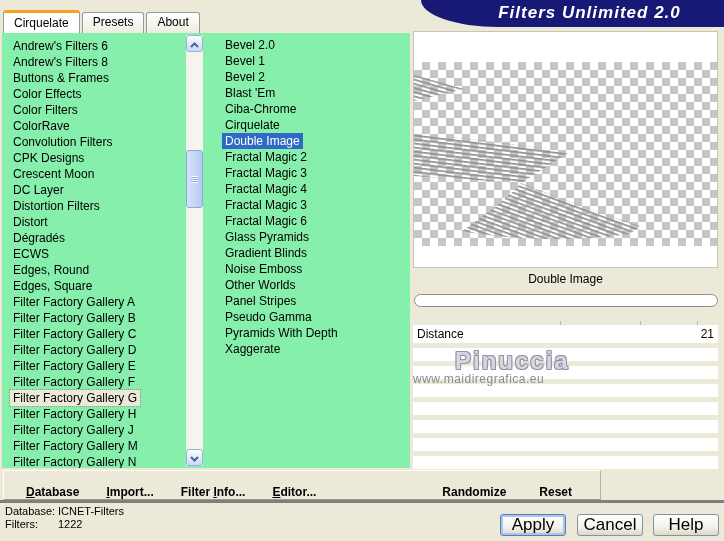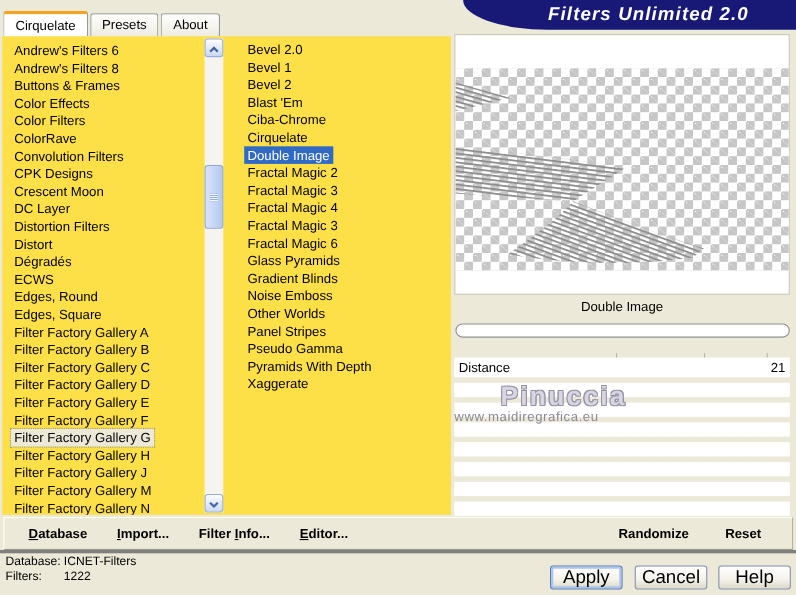--- a/index.html
+++ b/index.html
@@ -30,21 +30,21 @@
     background:linear-gradient(#fefefe,#eeece0);
     border:1px solid #919b9c; border-bottom:none;
     border-radius:3px 3px 0 0; cursor:default; white-space:nowrap;
   }
   .tab.active {
     height:23px; line-height:20px; background:#fff;
     border-top:3px solid #f7a21f;
   }
 
   
-  .content { position:absolute; left:2px; top:33px; width:408px; height:435px; background:#fde047; overflow:hidden; }
+  .content { position:absolute; left:2px; top:33px; width:408px; height:435px; background:#86efac; overflow:hidden; }
 
   .list { position:absolute; white-space:nowrap; }
   .list .row { height:16px; line-height:16px; padding-left:8px; cursor:default; }
   .list .lbl { display:inline-block; padding:0 3px; }
   .cat-list { left:0; top:5px; width:184px; }
   .cat-list .selected .lbl { background:#ece9d8; outline:1px dotted #9a9a9a; }
   .filter-list { left:212px; top:4px; width:196px; }
   .filter-list .selected .lbl { background:#316ac5; color:#fff; }
 
   
@@ -90,25 +90,25 @@
   .watermark { position:absolute; left:413px; top:347px; width:305px; pointer-events:none; z-index:5; }
   .wm1 {
     margin-left:42px; font-size:24px; font-weight:bold; letter-spacing:2px;
     color:#d9d6e4;
     text-shadow:-1px -1px 0 #9793a6,1px -1px 0 #9793a6,-1px 1px 0 #9793a6,1px 1px 0 #9793a6;
   }
   .wm2 { font-size:12px; color:#8b8898; letter-spacing:0.5px; margin-top:-3px; }
 
   
   .toolbar {
-    position:absolute; left:3px; top:470px; width:718px; height:30px;
+    position:absolute; left:3px; top:470px; width:598px; height:30px;
     background:#ece9d8;
     border-top:1px solid #fffef4; border-left:1px solid #fffef4;
     border-right:1px solid #b5b2a1; border-bottom:1px solid #9b9887;
-    display:flex; align-items:center; font-weight:bold;
+    display:flex; align-items:flex-end; font-weight:bold;
   }
   .tb-left { display:flex; gap:27px; padding-left:22px; }
   .tb-right { margin-left:auto; display:flex; gap:33px; padding-right:28px; }
   .tb-item { cursor:default; white-space:nowrap; }
   .tb-item .key { text-decoration:underline; }
   .toolbar-shadow { position:absolute; left:0; top:500px; width:724px; height:3px; background:#7f7f7f; }
 
   
   .status { position:absolute; left:5px; top:505px; font-size:11px; line-height:13px; }
   .status-row { display:flex; }

